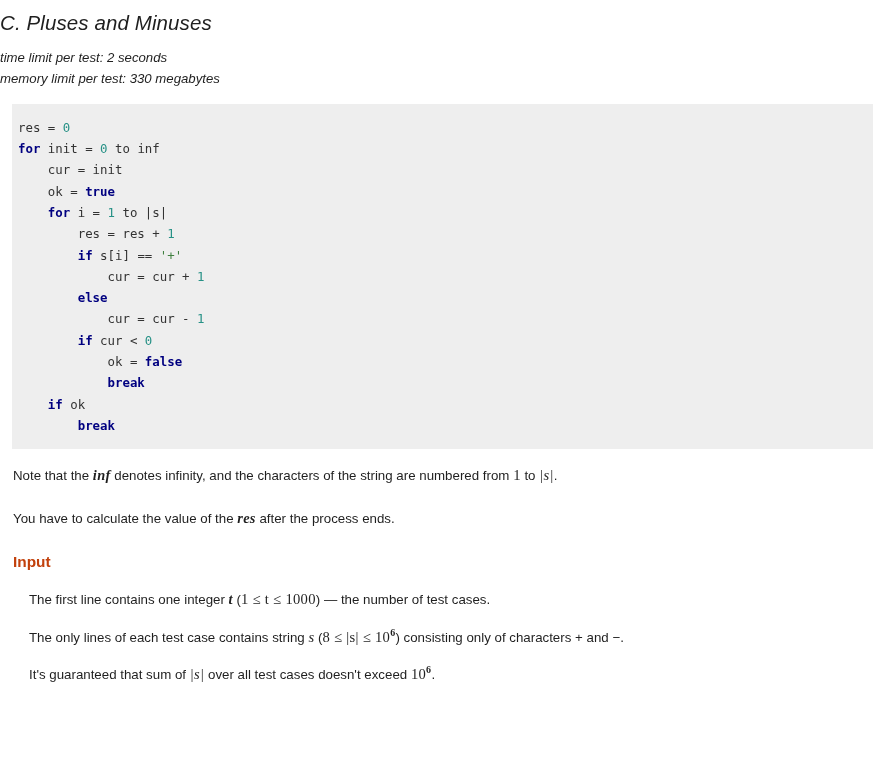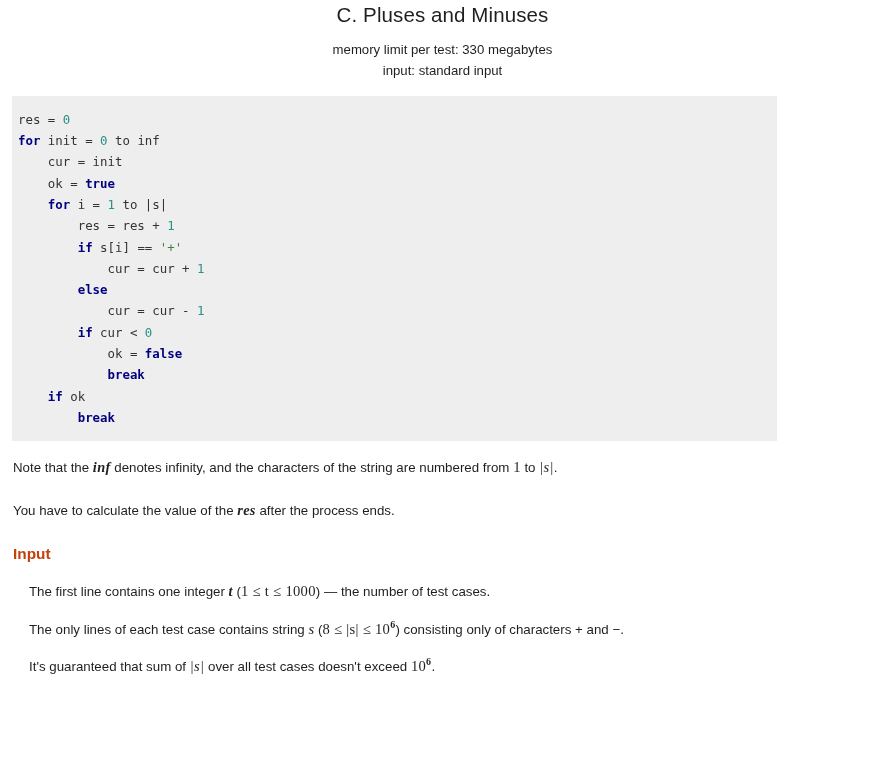--- a/index.html
+++ b/index.html
@@ -15,22 +15,22 @@
     -webkit-font-smoothing: antialiased;
   }
   .page {
     width: 885px;
     box-sizing: border-box;
     padding: 0;
   }
 
   
   .problem-header {
-    text-align: center;
-    padding-top: 0;
+    padding-top: 8px;
+    font-style: italic;
   }
   .problem-title {
     font-size: 20.5px;
     font-weight: 400;
     color: #1f1f1f;
     line-height: 1.5;
     margin: 0 0 8px 0;
     letter-spacing: .1px;
   }
   .limit-line {
@@ -83,21 +83,21 @@
     vertical-align: super;
     line-height: 0;
   }
 
   
   .code-block {
     background: #eeeeee;
     margin: 15px 12px 0 12px;
     padding: 13px 0 13px 6px;
     box-sizing: border-box;
-    width: 765px;
+    width: 861px;
     overflow: hidden;
   }
   pre.pseudocode {
     margin: 0;
     font-family: "DejaVu Sans Mono", "Liberation Mono", monospace;
     font-size: 12.4px;
     line-height: 21.3px;
     color: #333333;
     white-space: pre;
     tab-size: 4;
@@ -125,22 +125,22 @@
     margin-top: 14px;
   }
 </style>
 </head>
 <body>
 
 <div class="page">
 
   <div class="problem-header">
     <div class="problem-title">C. Pluses and Minuses</div>
+    <div class="limit-line">time limit per test: 2 seconds</div>
     <div class="limit-line">memory limit per test: 330 megabytes</div>
-    <div class="limit-line">input: standard input</div>
   </div>
 
 
   <div class="code-block">
     <pre class="pseudocode" id="code-target"><span class="id">res </span><span class="op">= </span><span class="num">0</span>
 <span class="kw">for </span><span class="id">init </span><span class="op">= </span><span class="num">0 </span><span class="id">to inf</span>
 <span class="id">    cur </span><span class="op">= </span><span class="id">init</span>
 <span class="id">    ok </span><span class="op">= </span><span class="kw">true</span>
 <span class="id">    </span><span class="kw">for </span><span class="id">i </span><span class="op">= </span><span class="num">1 </span><span class="id">to |s|</span>
 <span class="id">        res </span><span class="op">= </span><span class="id">res + </span><span class="num">1</span>

